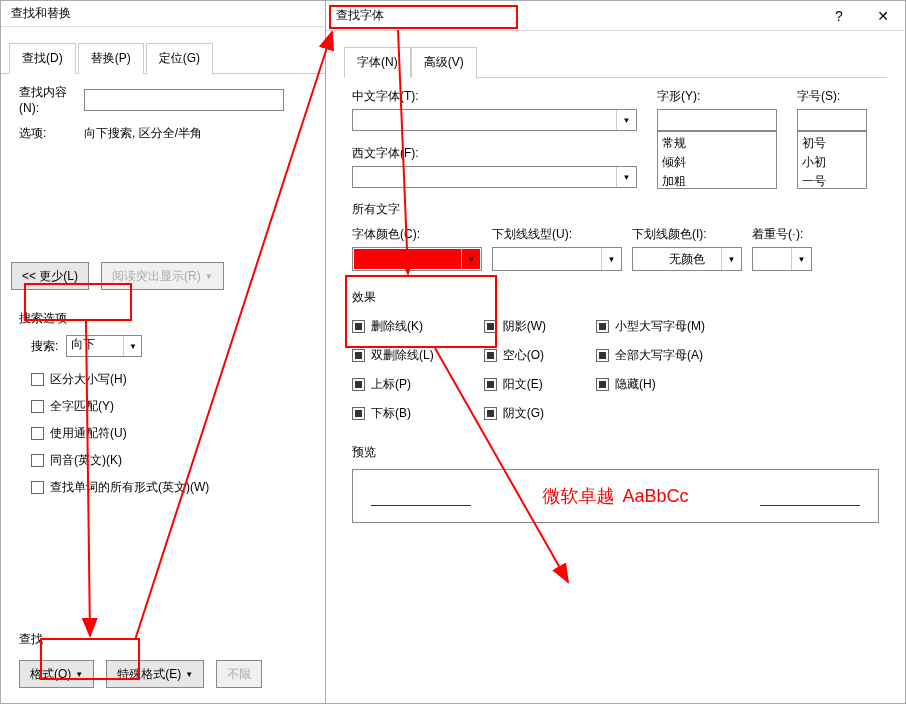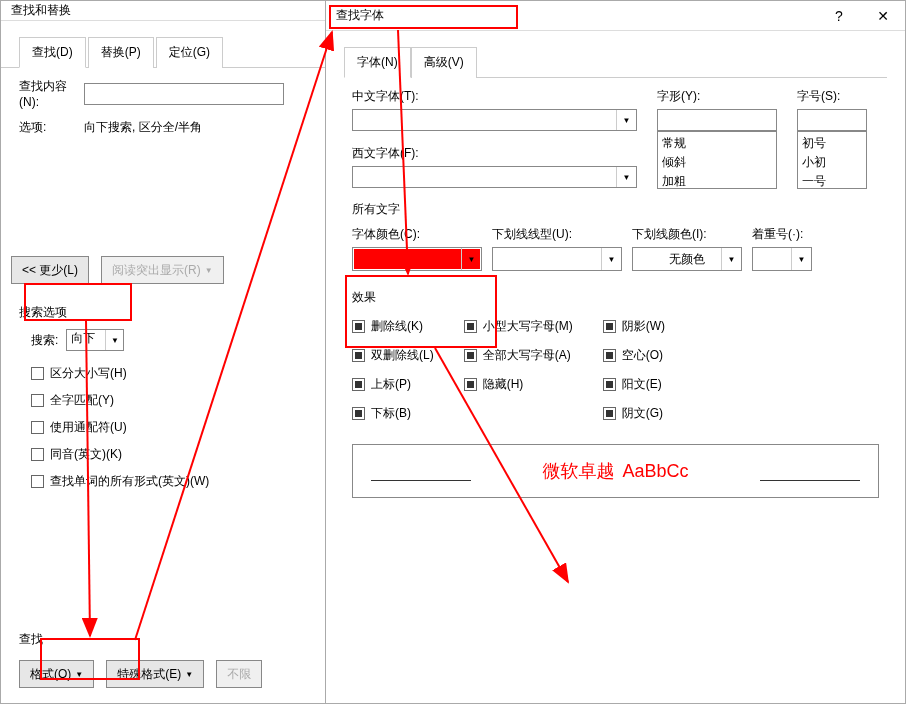--- a/index.html
+++ b/index.html
@@ -1,40 +1,40 @@
 <!DOCTYPE html>
 <html><head>
   <meta charset="utf-8">
   <style>
     * { box-sizing: border-box; margin: 0; padding: 0; font-family: "Microsoft YaHei", "SimSun", sans-serif; font-size: 12px; }
     body { width: 906px; height: 704px; background: #fff; position: relative; overflow: hidden; }
     
     
     .left-dialog { position: absolute; left: 0; top: 0; width: 335px; height: 704px; background: #fff; border: 1px solid #aaa; }
-    .titlebar { height: 20px; background: #fff; border-bottom: 1px solid #ddd; display: flex; align-items: center; padding: 0 10px; }
-    .tabs { display: flex; padding: 16px 10px 0 18px; gap: 2px; }
+    .titlebar { height: 26px; background: #fff; border-bottom: 1px solid #ddd; display: flex; align-items: center; padding: 0 10px; }
+    .tabs { display: flex; padding: 16px 10px 0 8px; gap: 2px; }
     .tab { padding: 6px 12px; border: 1px solid #ccc; border-bottom: none; background: #fff; cursor: pointer; }
     .tab.active { background: #fff; border-bottom: 1px solid #fff; position: relative; z-index: 2; }
     .tab-border { border-bottom: 1px solid #ccc; margin-top: -1px; }
     
     .form-area { padding: 10px 18px; }
     .form-row { display: flex; align-items: center; margin-bottom: 10px; }
     .form-label { width: 65px; }
     .text-input { border: 1px solid #888; height: 22px; padding: 2px 4px; background: #fff; }
     .find-input { width: 200px; }
     
     .buttons-row { display: flex; gap: 12px; padding: 20px 10px; margin-top: 80px; }
     .btn { border: 1px solid #888; background: #e7e7e7; padding: 5px 10px; cursor: pointer; height: 28px; display: inline-flex; align-items: center; }
     .btn.disabled { color: #aaa; background: #f0f0f0; }
     .dropdown-arrow { margin-left: 4px; font-size: 8px; }
     
     .search-options { padding: 0 18px; }
     .section-label { margin-bottom: 8px; }
     .search-dir-row { display: flex; align-items: center; gap: 8px; margin-bottom: 14px; padding-left: 12px; }
-    .select-small { border: 1px solid #888; height: 22px; width: 58px; padding: 0 18px 0 4px; position: relative; background: #fff; }
+    .select-small { border: 1px solid #888; height: 22px; width: 76px; padding: 0 18px 0 4px; position: relative; background: #fff; }
     .select-arrow { position: absolute; right: 0; top: 0; width: 18px; height: 100%; border-left: 1px solid #ccc; display: flex; align-items: center; justify-content: center; font-size: 8px; }
     
     .checkbox-list { padding-left: 12px; }
     .checkbox-row { display: flex; align-items: center; gap: 6px; margin-bottom: 10px; }
     .checkbox { width: 13px; height: 13px; border: 1px solid #666; background: #fff; }
     
     .find-section { padding: 0 18px; position: absolute; bottom: 15px; width: 100%; }
     .find-section-label { margin-bottom: 12px; }
     .find-buttons { display: flex; gap: 12px; }
     
@@ -62,21 +62,21 @@
     .section-title { margin-bottom: 8px; }
     .color-row { display: flex; gap: 10px; align-items: center; }
     .color-col { }
     .color-label { display: block; padding-bottom: 4px; }
     .color-combo { display: flex; border: 1px solid #888; height: 24px; width: 130px; position: relative; }
     .color-swatch { flex: 1; background: #ff0000; margin: 1px; }
     .no-color { display: flex; align-items: center; justify-content: center; flex: 1; }
     .small-combo { width: 40px; }
     
     .effects-section { margin-top: 18px; }
-    .effects-grid { display: flex; gap: 30px; margin-top: 12px; }
+    .effects-grid { display: flex; gap: 50px; margin-top: 12px; }
     .effects-col { }
     .tri-check { width: 13px; height: 13px; border: 1px solid #666; background: #fff; display: inline-flex; align-items: center; justify-content: center; }
     .tri-check-inner { width: 7px; height: 7px; background: #333; }
     .effect-row { display: flex; align-items: center; gap: 6px; margin-bottom: 12px; }
     
     .preview-section { margin-top: 10px; }
     .preview-box { border: 1px solid #888; height: 54px; margin-top: 6px; display: flex; align-items: center; justify-content: center; gap: 8px; position: relative; }
     .preview-underline { border-bottom: 1px solid #333; width: 100px; position: absolute; bottom: 16px; }
     .preview-underline.left { left: 18px; }
     .preview-underline.right { right: 18px; }
@@ -279,65 +279,66 @@
                 <div class="tri-check-inner"></div>
               </div>
               <span>下标(B)</span>
             </div>
         </div>
         <div class="effects-col">
           <div class="effect-row">
               <div class="tri-check">
                 <div class="tri-check-inner"></div>
               </div>
+              <span>阴影(W)</span>
+            </div>
+          <div class="effect-row">
+              <div class="tri-check">
+                <div class="tri-check-inner"></div>
+              </div>
+              <span>空心(O)</span>
+            </div>
+          <div class="effect-row">
+              <div class="tri-check">
+                <div class="tri-check-inner"></div>
+              </div>
+              <span>阳文(E)</span>
+            </div>
+          <div class="effect-row">
+              <div class="tri-check">
+                <div class="tri-check-inner"></div>
+              </div>
+              <span>阴文(G)</span>
+            </div>
+        </div>
+        <div class="effects-col">
+          <div class="effect-row">
+              <div class="tri-check">
+                <div class="tri-check-inner"></div>
+              </div>
               <span>小型大写字母(M)</span>
             </div>
           <div class="effect-row">
               <div class="tri-check">
                 <div class="tri-check-inner"></div>
               </div>
               <span>全部大写字母(A)</span>
             </div>
           <div class="effect-row">
               <div class="tri-check">
                 <div class="tri-check-inner"></div>
               </div>
               <span>隐藏(H)</span>
             </div>
         </div>
-        <div class="effects-col">
-          <div class="effect-row">
-              <div class="tri-check">
-                <div class="tri-check-inner"></div>
-              </div>
-              <span>阴影(W)</span>
-            </div>
-          <div class="effect-row">
-              <div class="tri-check">
-                <div class="tri-check-inner"></div>
-              </div>
-              <span>空心(O)</span>
-            </div>
-          <div class="effect-row">
-              <div class="tri-check">
-                <div class="tri-check-inner"></div>
-              </div>
-              <span>阳文(E)</span>
-            </div>
-          <div class="effect-row">
-              <div class="tri-check">
-                <div class="tri-check-inner"></div>
-              </div>
-              <span>阴文(G)</span>
-            </div>
-        </div>
       </div>
     </div>
 
     <div class="preview-section">
+      <div class="section-title">预览</div>
       <div class="preview-box">
         <div class="preview-underline left"></div>
         <span class="preview-text">微软卓越</span>
         <span class="preview-text">AaBbCc</span>
         <div class="preview-underline right"></div>
       </div>
     </div>
   </div>
 </div>
 

